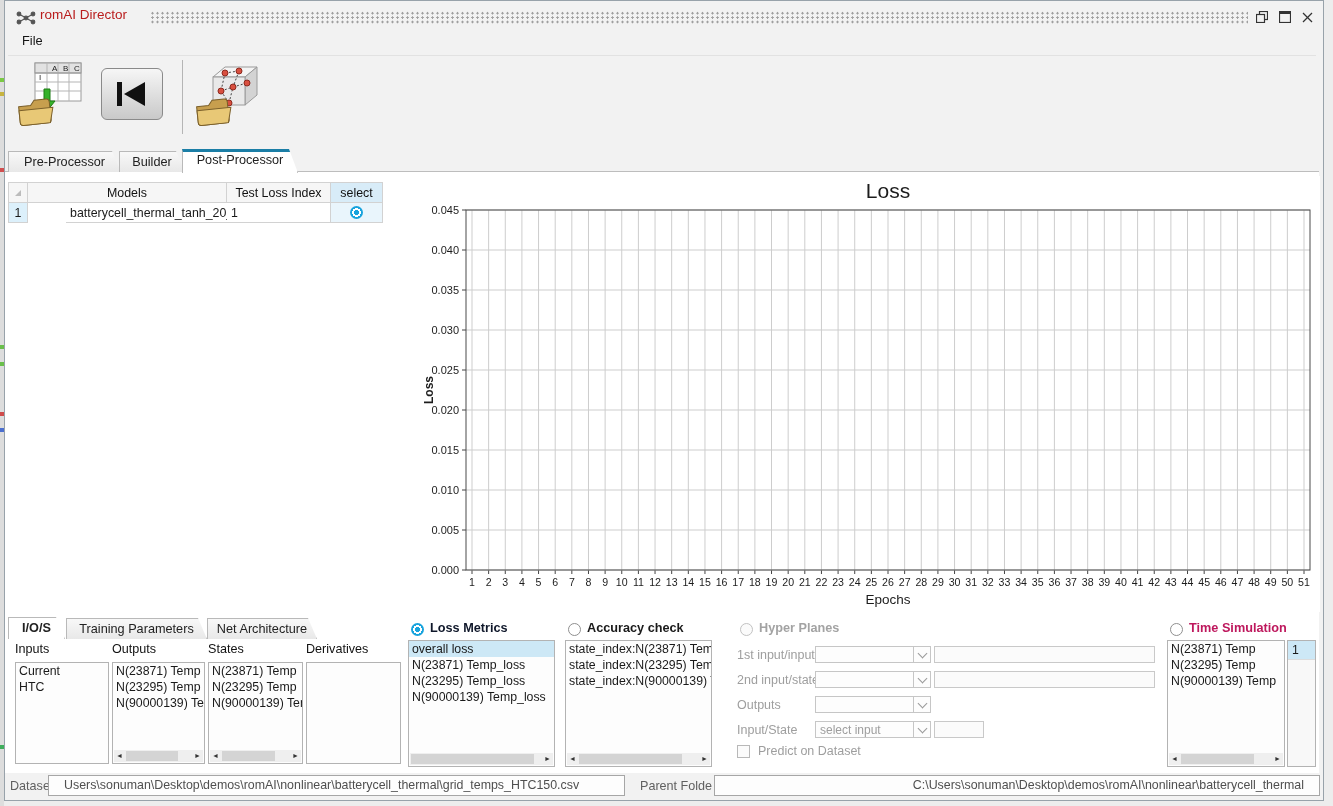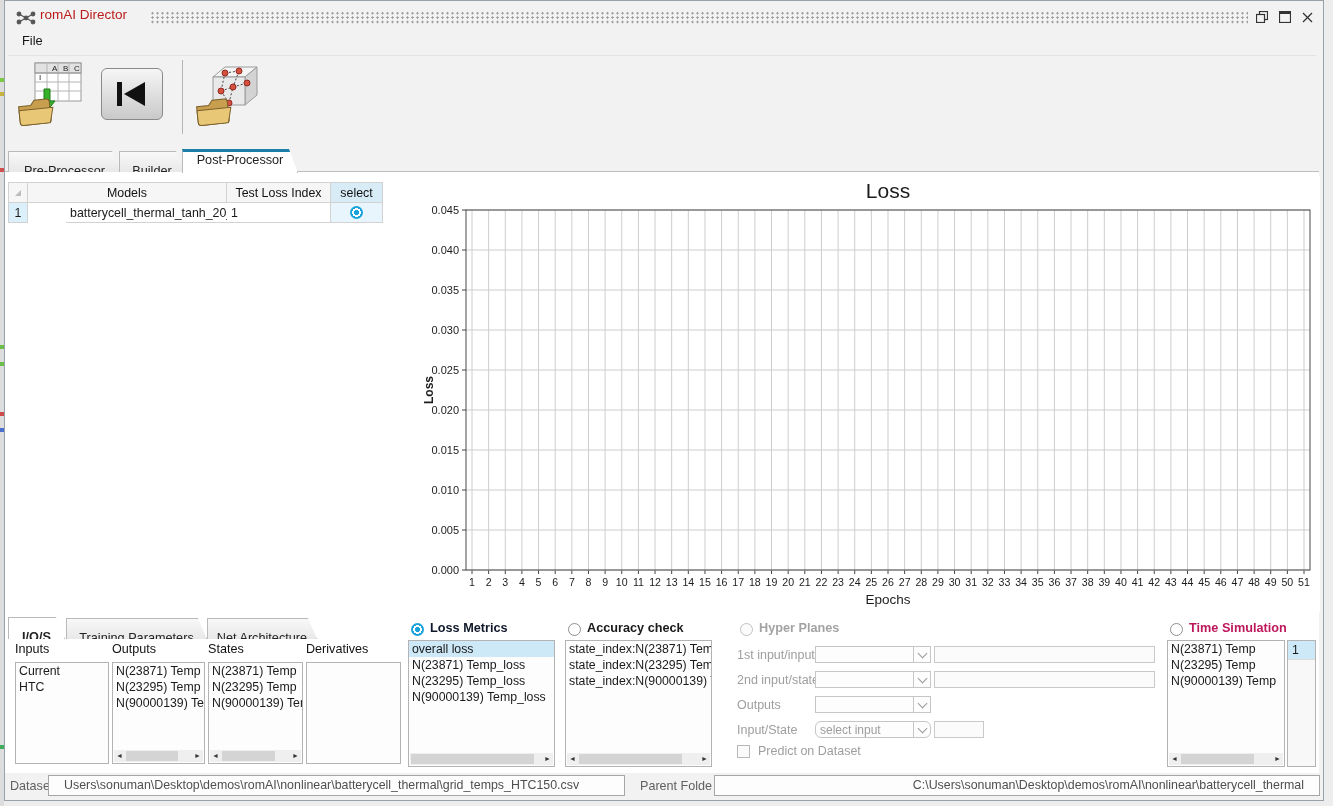--- a/index.html
+++ b/index.html
@@ -15,21 +15,21 @@
              background-size:5px 4.4px;}
   .winbtn{position:absolute;top:9px;width:18px;height:16px;display:flex;align-items:center;justify-content:center;}
   .menubar-item{position:absolute;left:18px;top:32px;font-size:12.8px;color:#141414;padding:1px 4px;}
   .toolbar-line{position:absolute;left:8px;top:55px;width:1308px;height:1px;background:#e2e2e2;}
   .toolbtn{position:absolute;display:flex;align-items:center;justify-content:center;}
   .tool-sep{position:absolute;left:182px;top:60px;width:1px;height:74px;background:#b5b5b5;}
   
   .tab{position:absolute;box-sizing:border-box;font-size:12.7px;text-align:center;
        background:linear-gradient(#f8f8f8,#e8e8e8);border:1px solid #b9b9b9;border-bottom:none;
        clip-path:polygon(0 0,calc(100% - 9px) 0,100% 100%,0 100%);
-       padding-top:12px;color:#222;z-index:1;}
+       padding-top:3px;color:#222;z-index:1;}
   .tab.active{background:#ffffff;border-top:3px solid #1b7ea6;padding-top:1px;z-index:3;}
   .tabline{position:absolute;left:5px;top:171px;width:1314px;height:1px;background:#bdbdbd;z-index:0;}
   .content-pane{position:absolute;left:5px;top:172px;width:1314px;height:601px;background:#ffffff;}
   
   .tcell{position:absolute;box-sizing:border-box;font-size:12.4px;display:flex;align-items:center;
          border-right:1px solid #d2d2d2;border-bottom:1px solid #d2d2d2;background:#fff;white-space:nowrap;overflow:hidden;}
   .thead{background:#f6f6f6;justify-content:center;border-top:1px solid #d2d2d2;color:#111;}
   
   .mini-list{position:absolute;background:#fdfdfd;border:1px solid #b3b3b3;box-sizing:border-box;
              font-size:12.3px;line-height:16px;overflow:hidden;}
@@ -492,21 +492,21 @@
   <div class="tfield" style="left:934px;top:671px;width:221px;"></div>
 
   <span class="hp-label" style="left:737px;top:698px;width:78px;">Outputs</span>
   <div class="combo" style="left:815px;top:696px;width:116px;">
     <span class="arrow-box">
         <span class="chev"></span>
       </span>
   </div>
 
   <span class="hp-label" style="left:737px;top:723px;width:78px;">Input/State</span>
-  <div class="combo" style="left:815px;top:721px;width:116px;border-radius:6px;">
+  <div class="combo" style="left:815px;top:721px;width:116px;">
     <span class="combo-text">select input</span>
     <span class="arrow-box">
         <span class="chev"></span>
       </span>
   </div>
   <div class="tfield" style="left:934px;top:721px;width:50px;"></div>
 
   <span class="checkbox" style="left:737px;top:745px;"></span>
   <span class="hp-label" style="left:758px;top:744px;width:140px;">Predict on Dataset</span>
 

